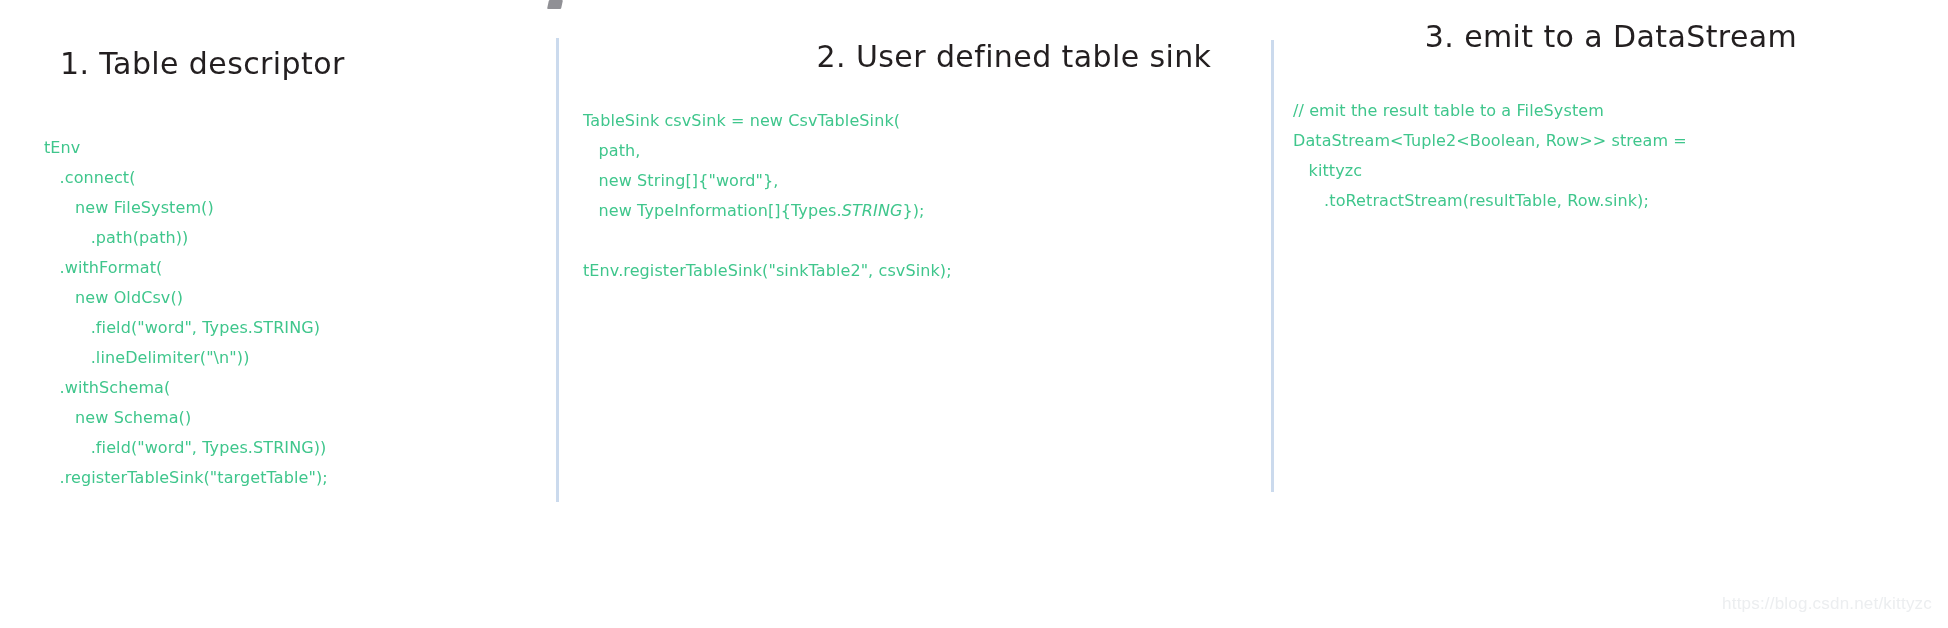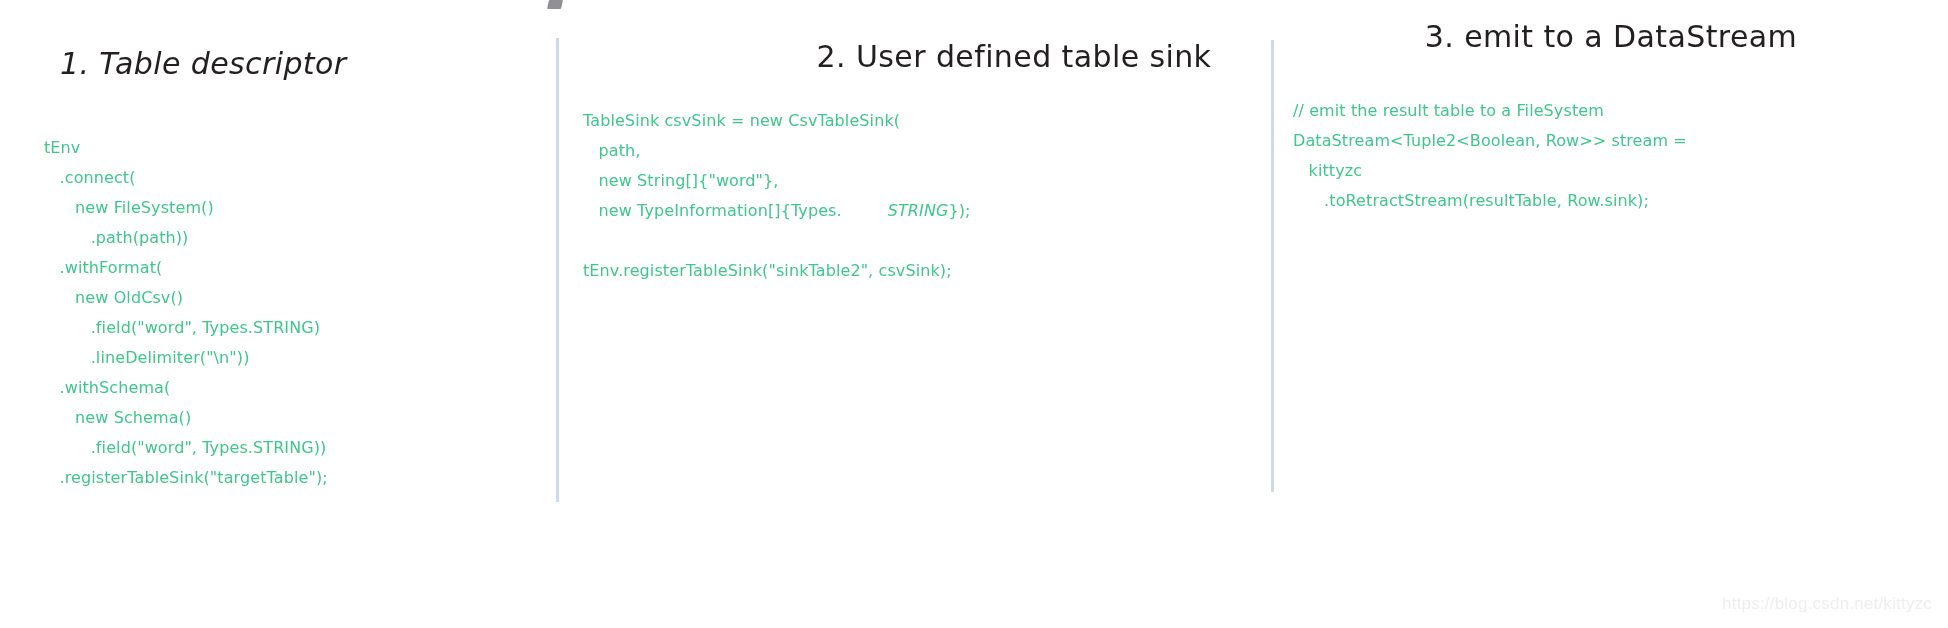--- a/index.html
+++ b/index.html
@@ -57,21 +57,21 @@
 
   .col-heading {
     position: absolute;
     color: #231f20;
     font-family: "DejaVu Sans", "Liberation Sans", sans-serif;
     font-size: 30px;
     font-weight: 500;
     letter-spacing: 0.4px;
     white-space: nowrap;
   }
-  .col1 .col-heading { left: 60px;  top: 46px; font-style: italic; }
+  .col1 .col-heading { left: 60px;  top: 46px; }
   .col2 .col-heading { left: 455px; top: 39px; transform: translateX(-50%); }
   .col3 .col-heading { left: 337px; top: 19px; transform: translateX(-50%); }
 
   .code-block {
     position: absolute;
     color: #3fc68c;
     font-family: "DejaVu Sans", "Liberation Sans", sans-serif;
     font-size: 16px;
     line-height: 30px;
     white-space: pre;
@@ -79,21 +79,21 @@
   }
   .col1 .code-block { left: 44px; top: 133px; }
   .col2 .code-block { left: 24px; top: 106px; }
   .col3 .code-block { left: 19px; top: 96px; }
 
   .code-line {
     white-space: pre;
     min-height: 30px;
   }
   .code-line.blank { height: 30px; }
-  .code-line .it { font-style: italic; margin-left: 46px; }
+  .code-line .it { font-style: italic; }
 
   .watermark {
     position: absolute;
     right: 16px;
     bottom: 14px;
     color: #eceef0;
     font-family: "Liberation Sans", "DejaVu Sans", sans-serif;
     font-size: 17px;
     letter-spacing: 0.2px;
     user-select: none;

